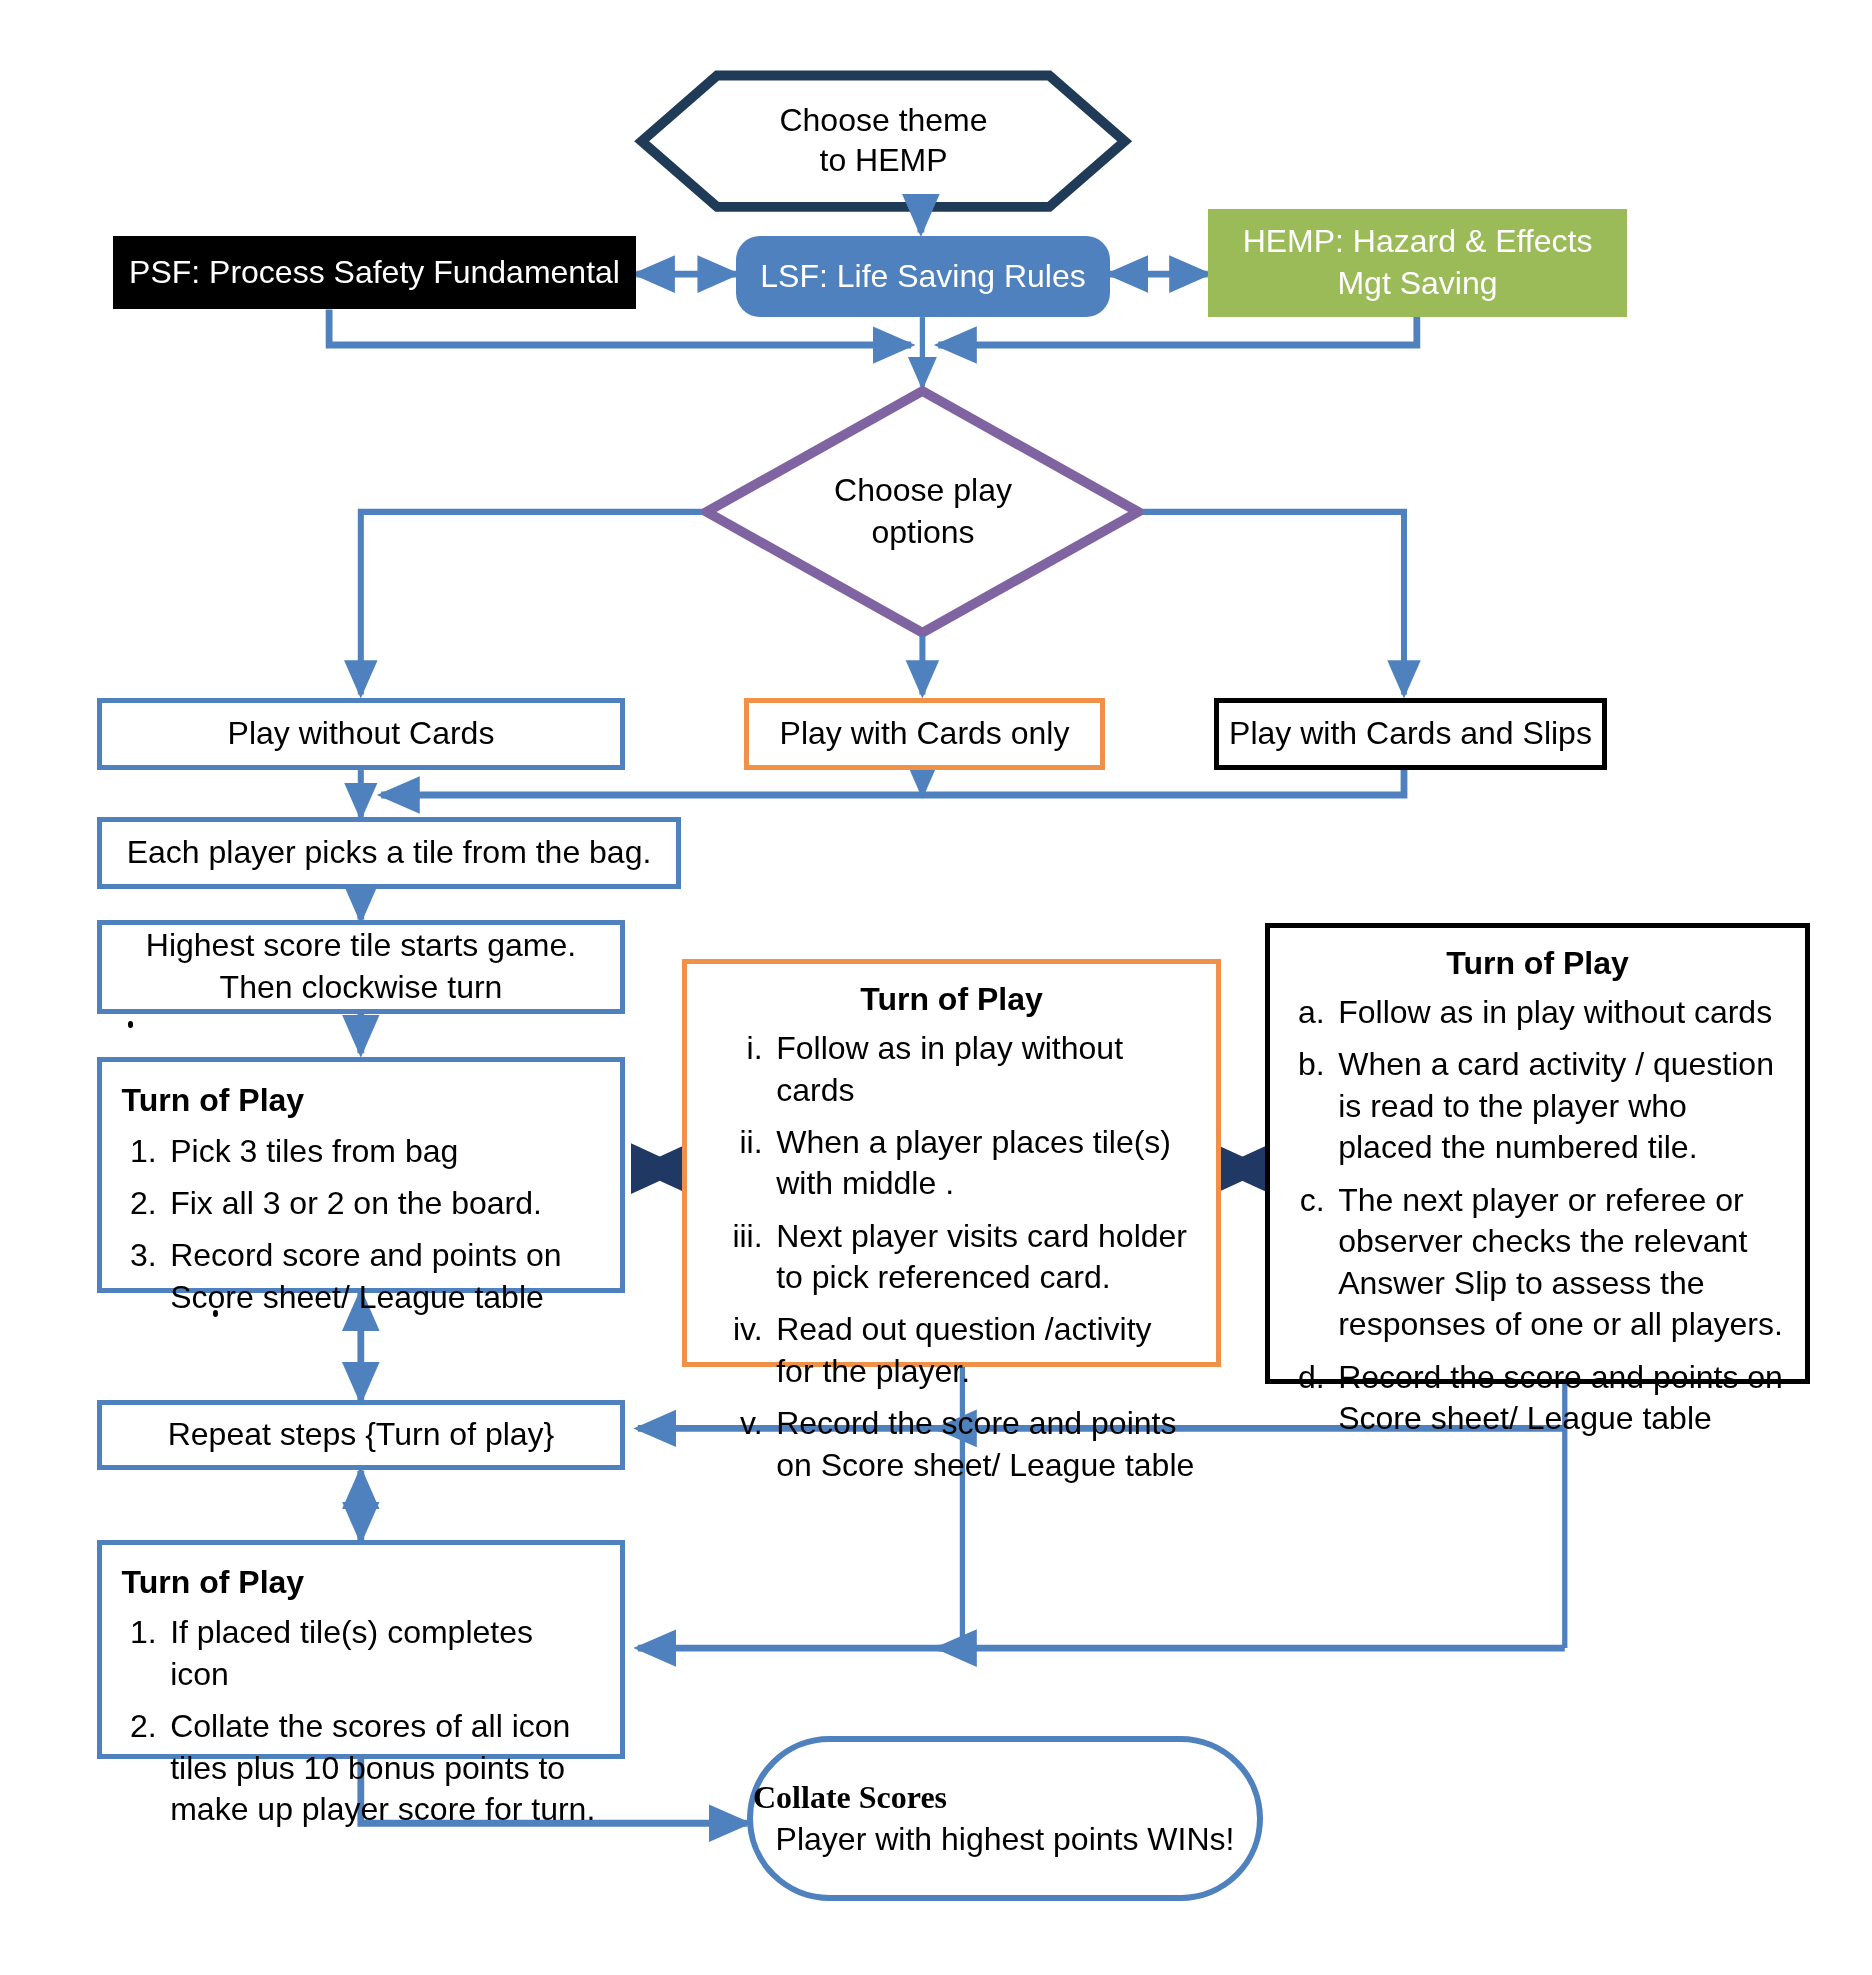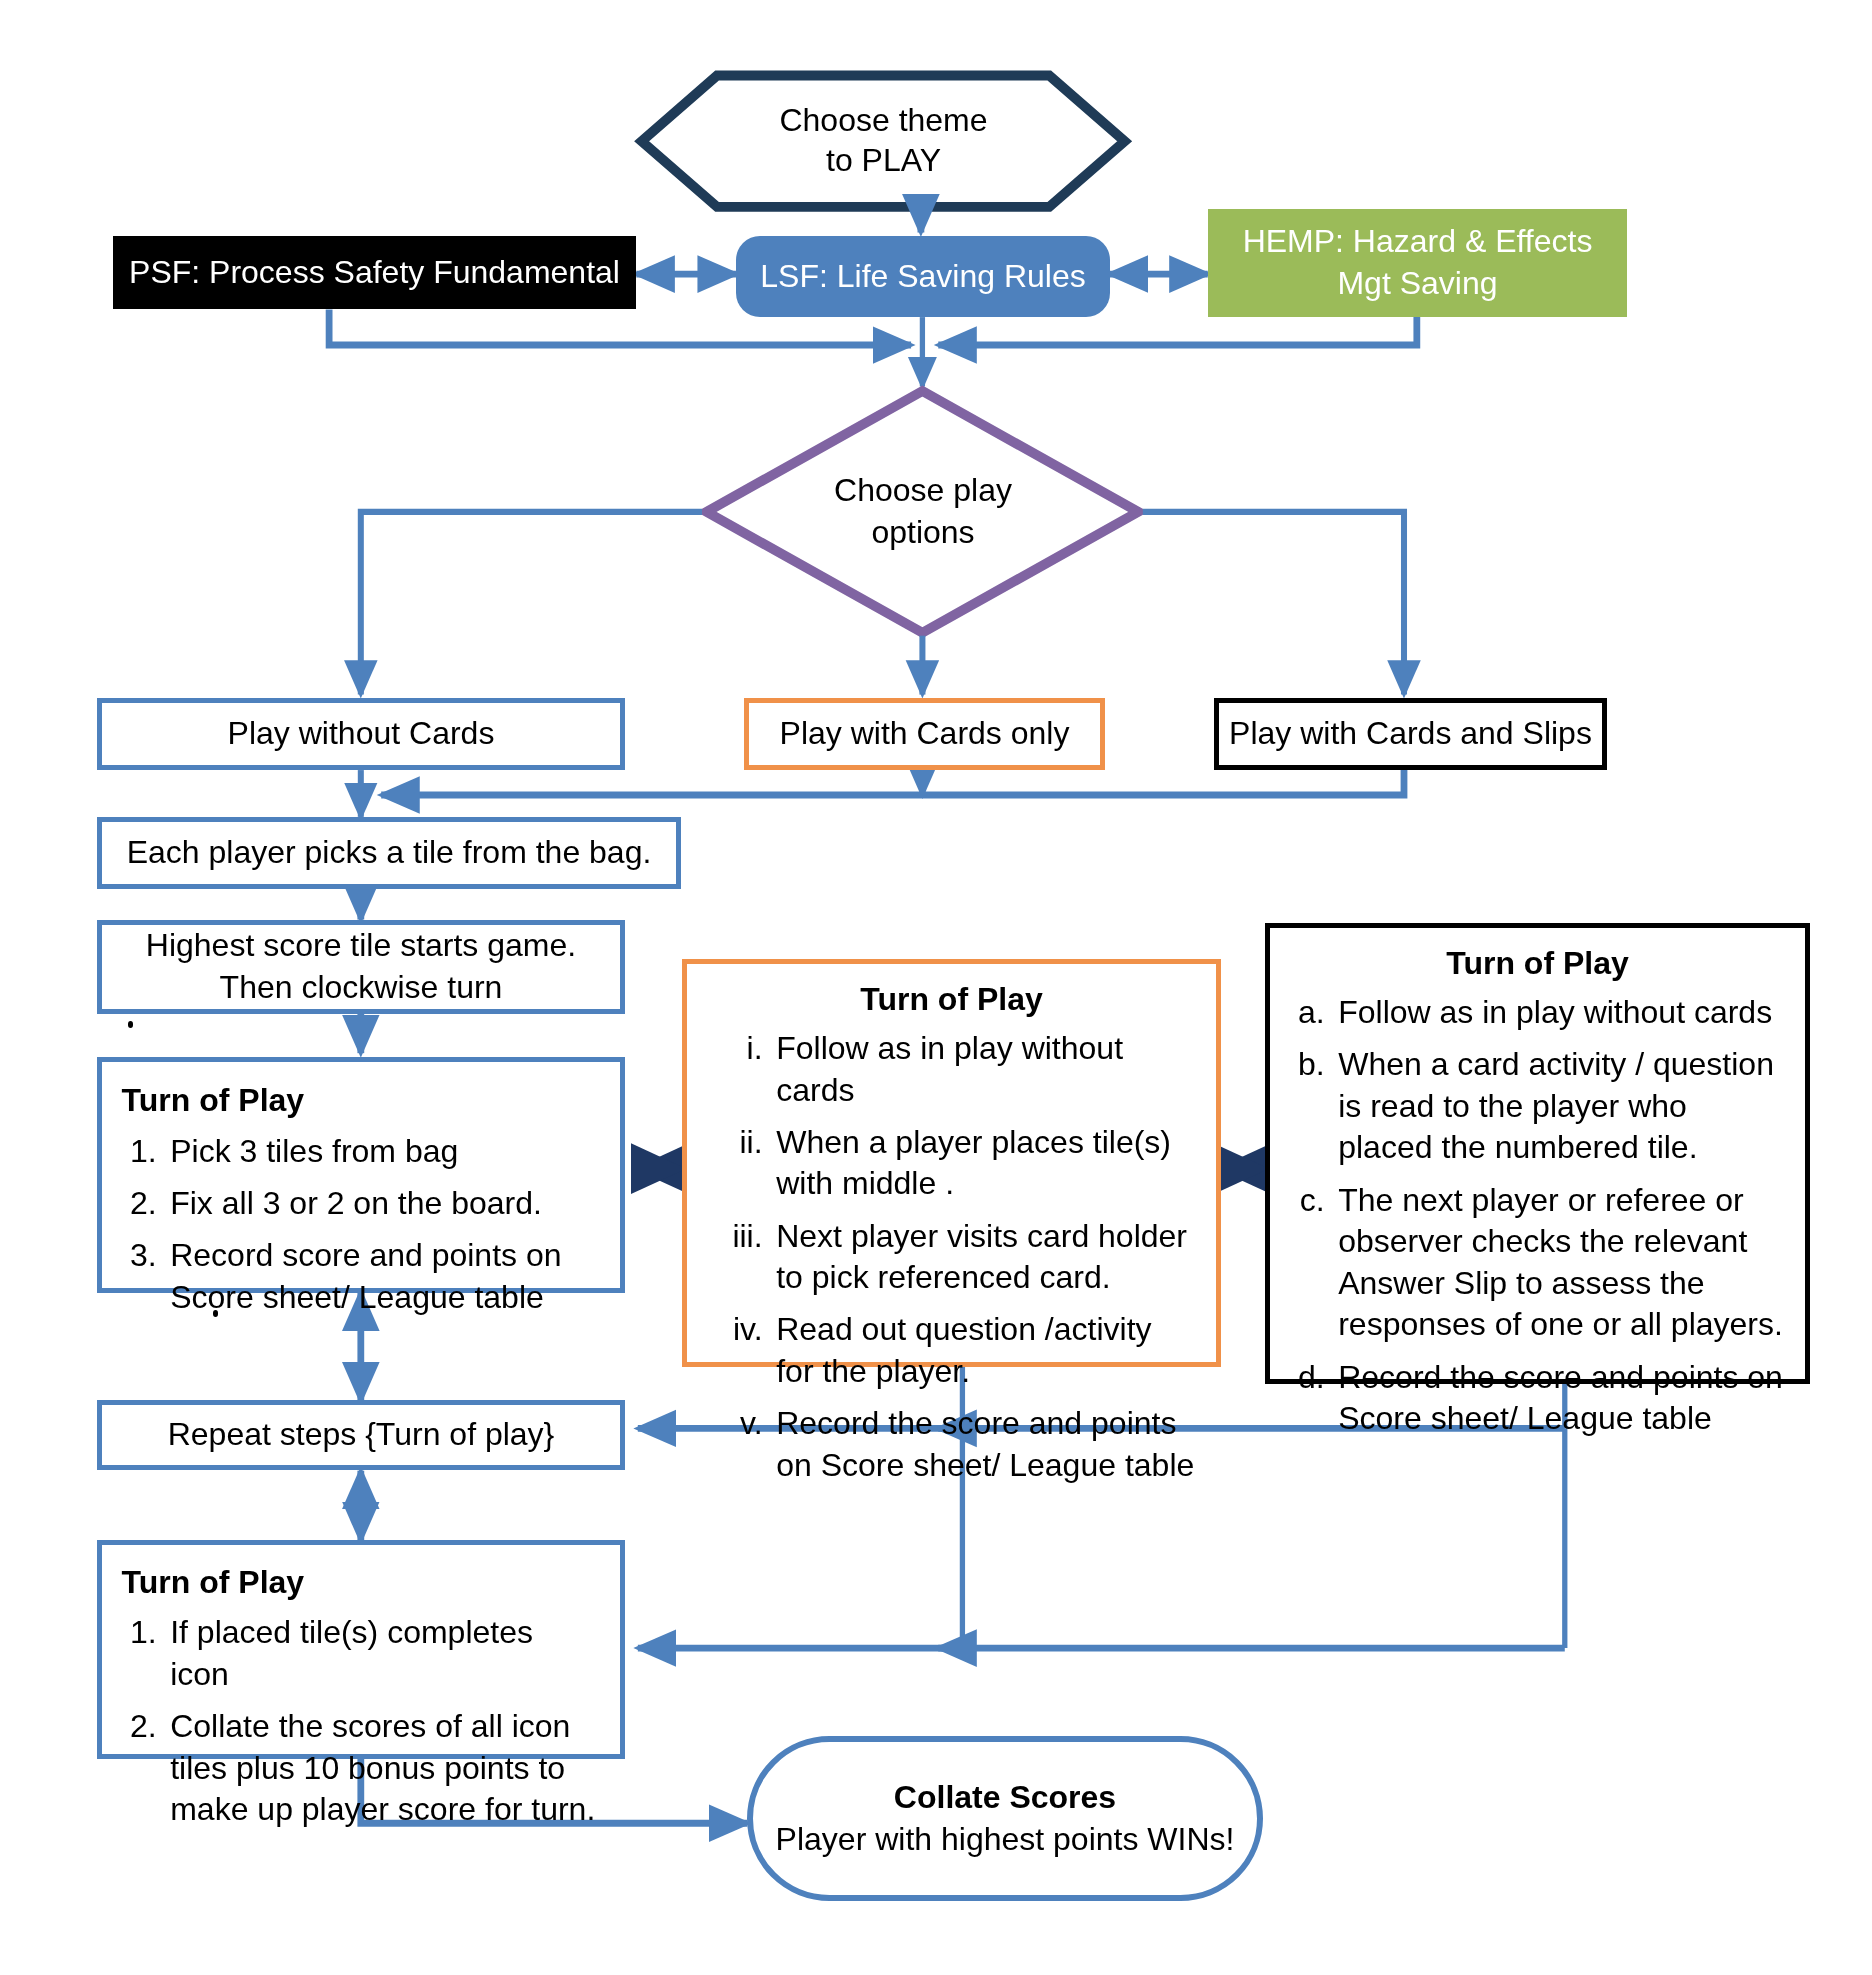--- a/index.html
+++ b/index.html
@@ -28,21 +28,22 @@
     position: absolute;
     box-sizing: border-box;
     display: flex;
     flex-direction: column;
     justify-content: center;
     background: #ffffff;
     z-index: 5;
   }
   .node .title {
     font-weight: bold;
-    text-align: center;
+    text-align: left;
+    font-family: Liberation Serif, serif;
   }
   .center-txt { text-align: center; }
 
   
   .hexagon {
     background: transparent;
     border: none;
   }
   .hex-label {
     position: absolute;
@@ -186,21 +187,21 @@
 
     <polyline points="2073,2183 845,2183" fill="none" stroke="#4E81BD" stroke-width="9" marker-end="url(#ahBlueSm)"></polyline>
     <line x1="1290" y1="2183" x2="1243" y2="2183" stroke="#4E81BD" stroke-width="9" marker-end="url(#ahBlueSm)"></line>
 
     <polyline points="478,2330 478,2415 990,2415" fill="none" stroke="#4E81BD" stroke-width="9" marker-end="url(#ahBlueSm)"></polyline>
   </svg>
 
   <div class="node hexagon" style="left:642px; top:75px; width:483px; height:131px;">
     <div class="hex-label">
       <span>Choose theme</span><br>
-      <span>to PLAY</span>
+      <span>to HEMP</span>
     </div>
   </div>
 
   <div class="node fill-black center-txt t43" style="left:113px; top:236px; width:523px; height:73px;">
     <div>PSF: Process Safety Fundamental</div>
   </div>
 
   <div class="node fill-blue center-txt t43" style="left:736px; top:236px; width:374px; height:81px;border-radius:24px;">
     <div>LSF: Life Saving Rules</div>
   </div>

